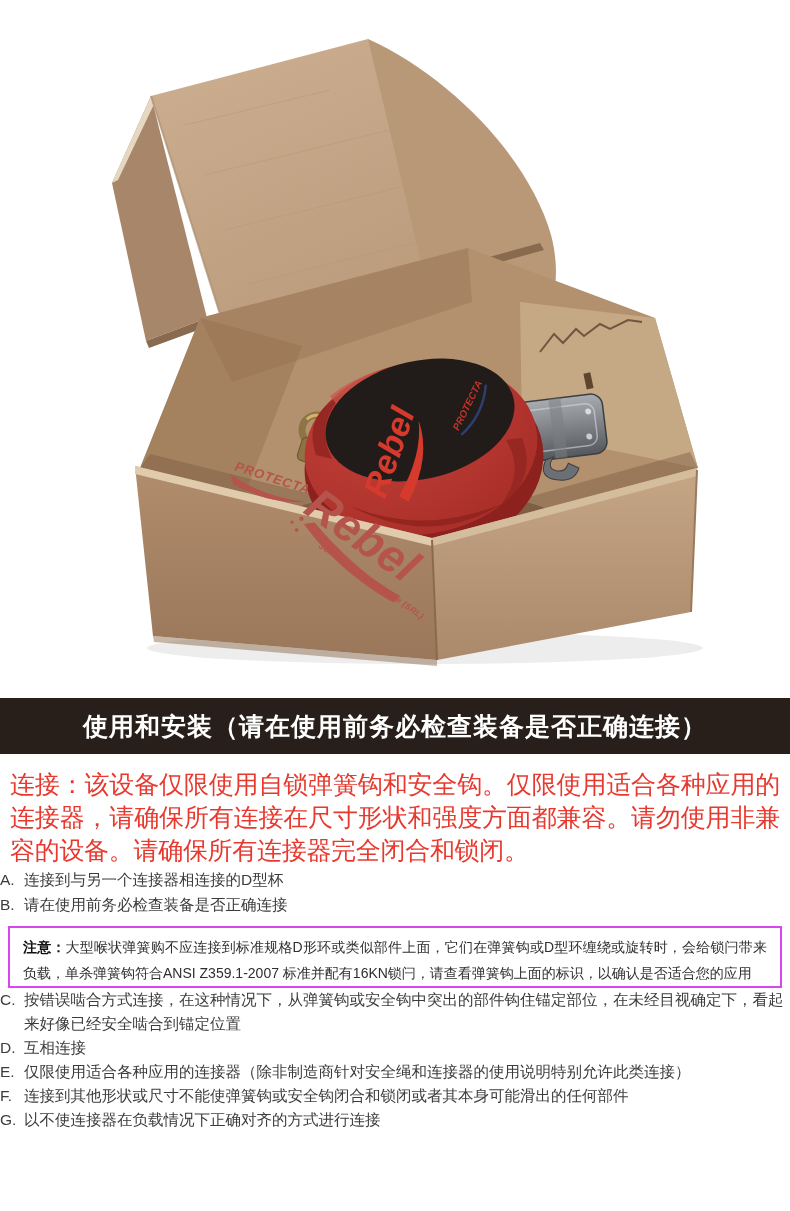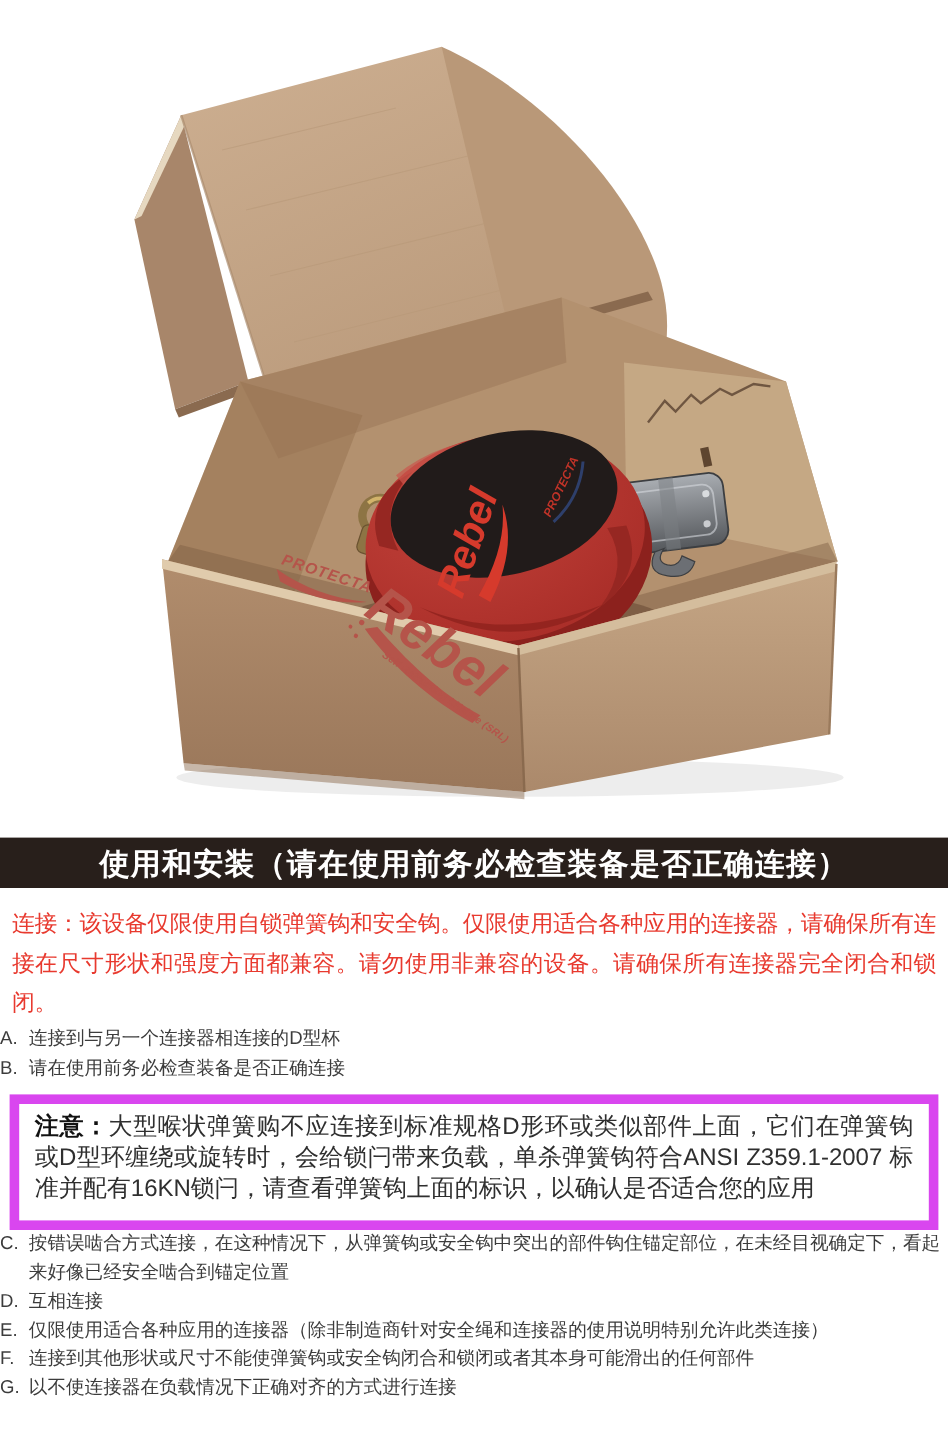--- a/index.html
+++ b/index.html
@@ -3,40 +3,40 @@
 <meta charset="utf-8">
 <style>
   html,body{margin:0;padding:0;}
   body{
     width:790px;height:1211px;overflow:hidden;background:#ffffff;
     font-family:"Liberation Sans","DejaVu Sans",sans-serif;
     color:#3d3d3d;
   }
   .photo-wrap{width:790px;height:686px;background:#ffffff;}
   .banner{
-    margin-top:12px;height:42px;background:#281f1b;color:#ffffff;
+    margin-top:12px;height:56px;background:#281f1b;color:#ffffff;
     display:flex;align-items:center;justify-content:center;
     font-size:25px;font-weight:bold;letter-spacing:1px;
   }
   .intro p{
-    margin:0 10px;color:#e8392e;font-size:19px;line-height:33px;
+    margin:0 10px;color:#e8392e;font-size:25px;line-height:33px;
     letter-spacing:-0.3px;text-align:justify;
   }
   .intro .p1{margin-top:14px;}
   .intro .p2{margin-top:6px;}
   ul.plain{list-style:none;margin:0;padding:0;}
   .items{margin:5px 10px 0;font-size:15.5px;color:#3c3c3c;}
   .items li{display:flex;line-height:25px;}
   .items .lbl{flex:none;width:24px;}
   .items .txt{flex:1;}
   .items-cg{margin-top:4px;}
   .items-cg li{line-height:24px;}
   .note{
-    margin:9px 8px 0;border:8px solid #d946ef;
-    padding:6px 13px 13px;font-size:20px;line-height:26px;color:#2f2f2f;
+    margin:9px 8px 0;border:2px solid #d946ef;
+    padding:6px 13px 0;font-size:14px;line-height:26px;color:#2f2f2f;
     text-align:justify;
   }
   .note b{color:#111;}
   svg text{font-family:"Liberation Sans","DejaVu Sans",sans-serif;}
 </style>
 </head>
 <body>
 
 <div class="photo-wrap">
 <svg viewBox="0 0 790 686" width="790" height="686">

